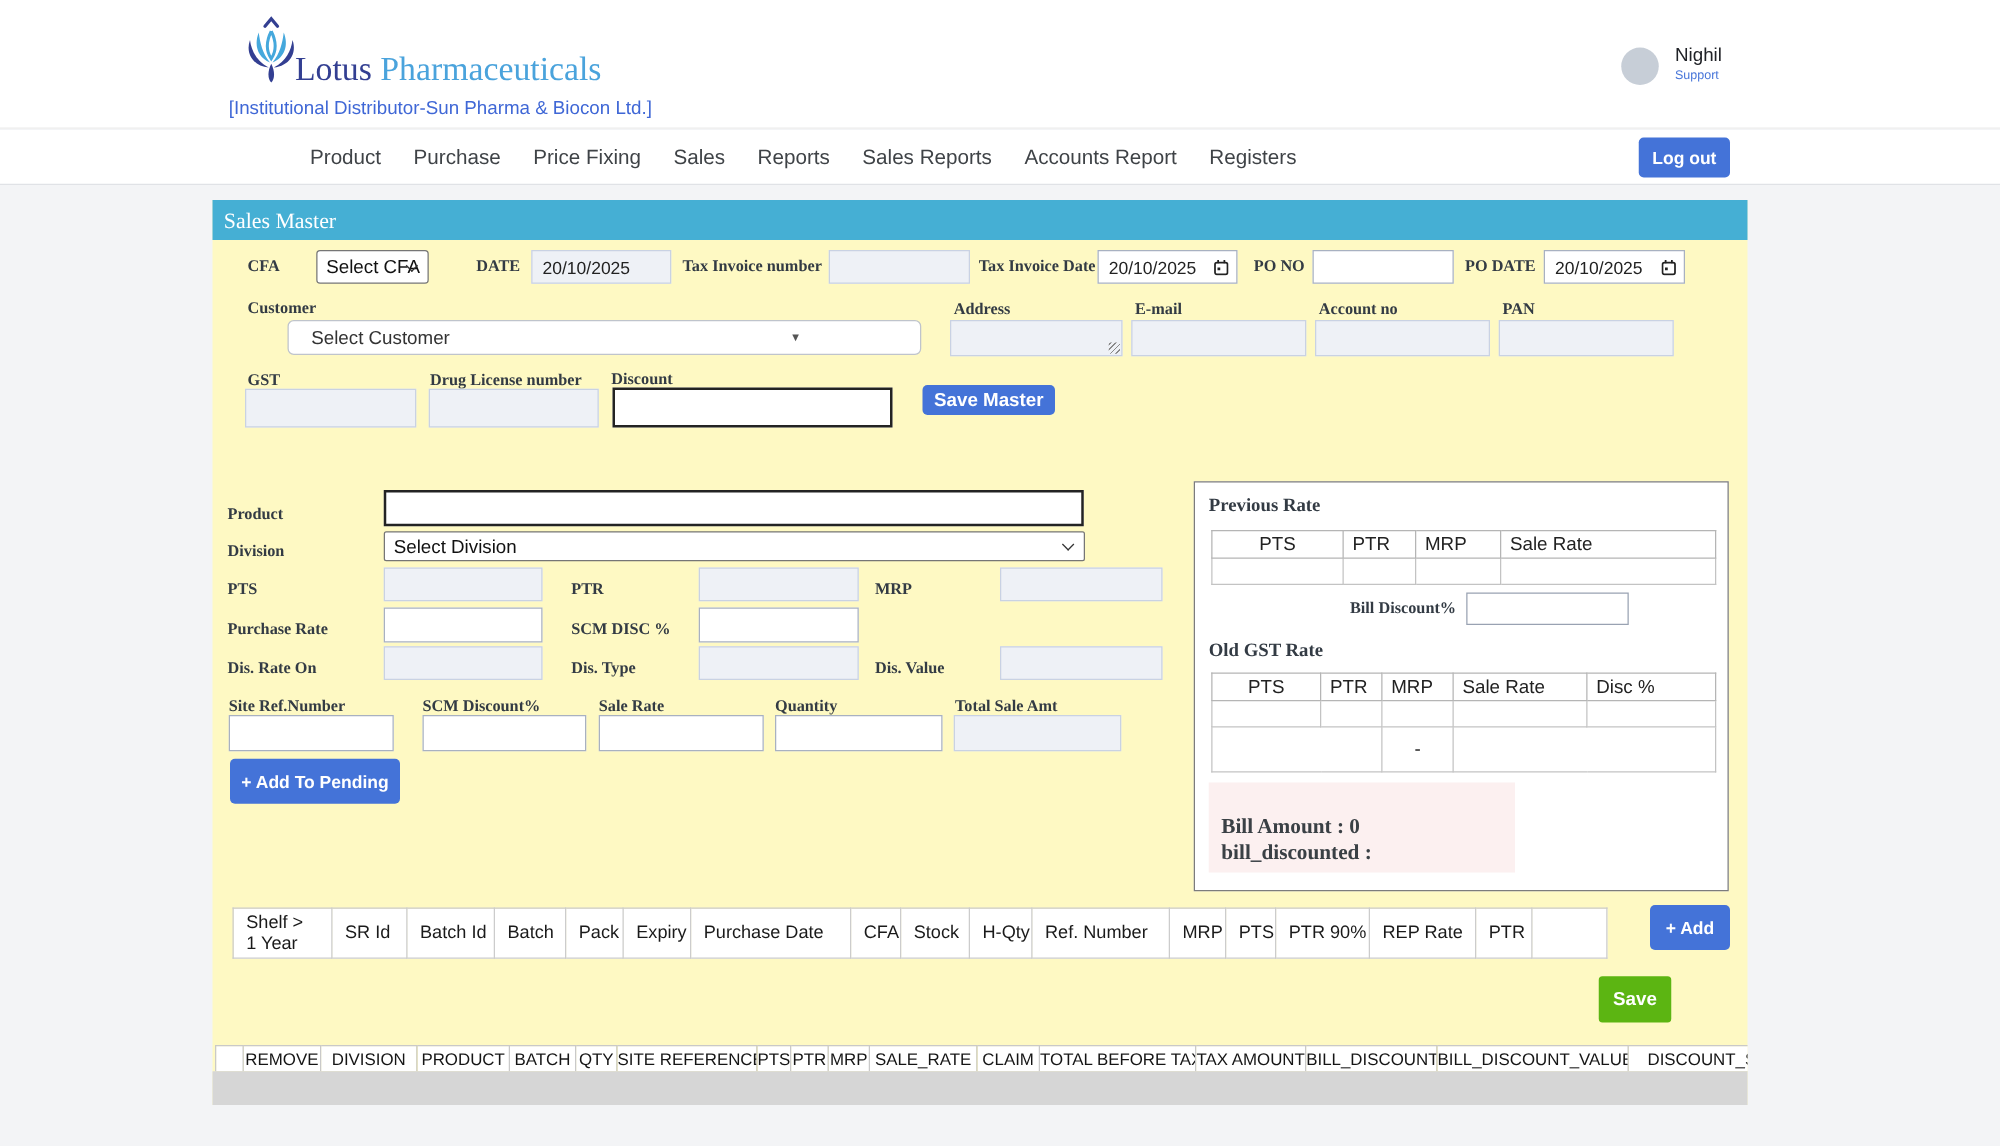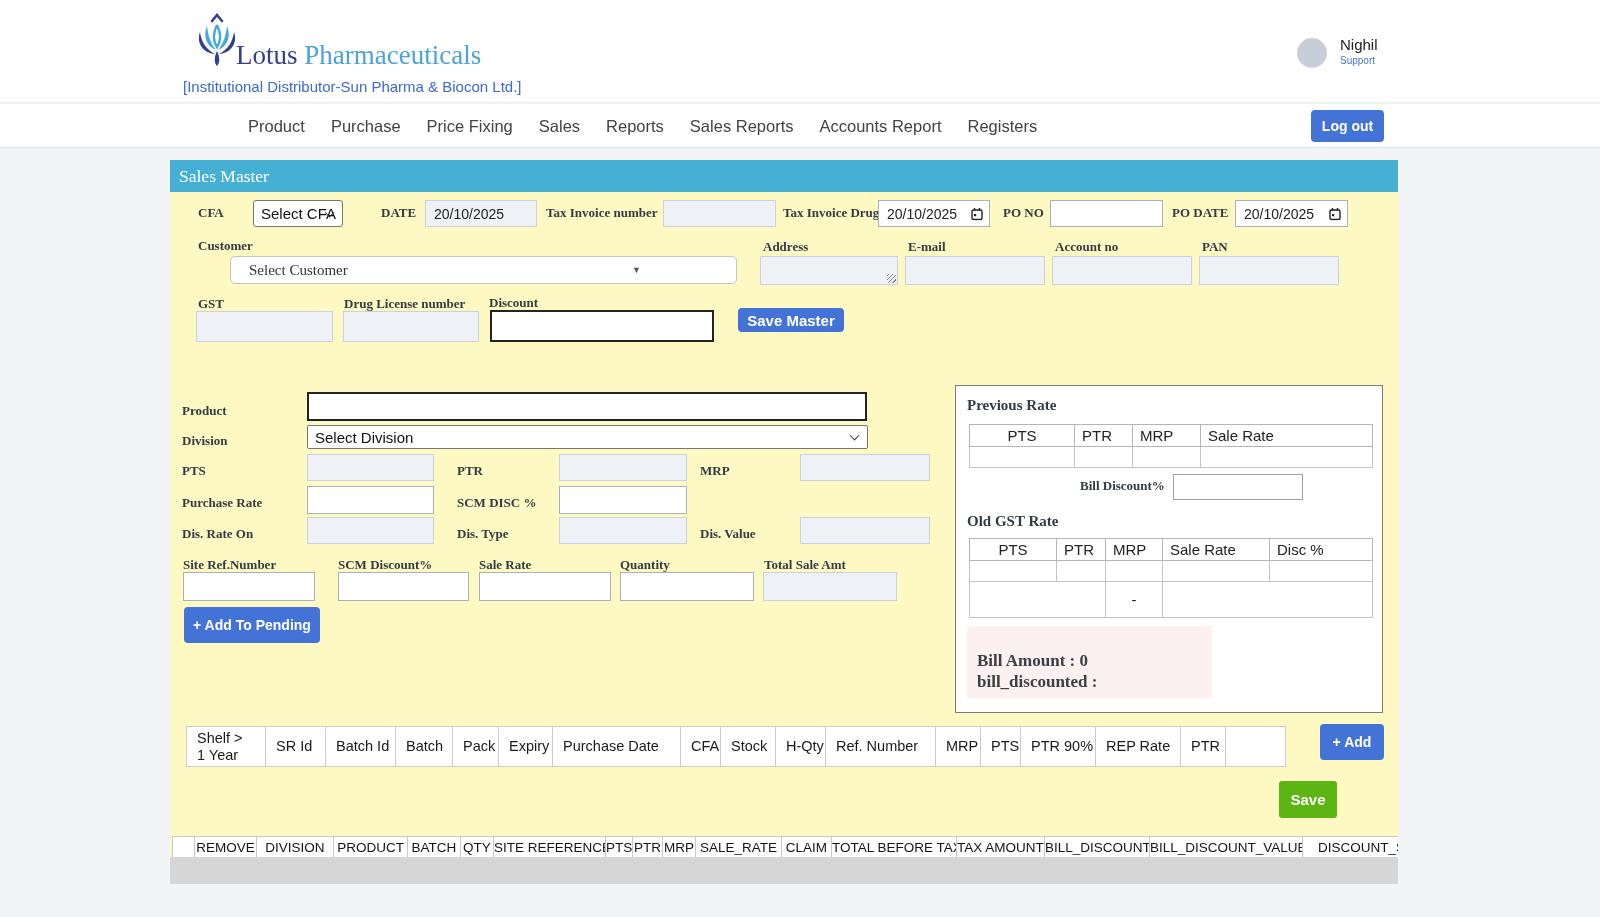--- a/index.html
+++ b/index.html
@@ -159,21 +159,21 @@
     <span class="sel-caret"></span>
   </div>
   <div class="lbl" style="left:211px; top:45px;">DATE</div>
   <div class="inp gray" style="left:255px; top:40px; width:112px; height:27px;">
     <span>20/10/2025</span>
   </div>
   <div class="lbl" style="left:376px; top:45px;">Tax Invoice number</div>
   <div class="inp gray" style="left:493px; top:40px; width:113px; height:27px;">
     <span></span>
   </div>
-  <div class="lbl" style="left:613px; top:45px;">Tax Invoice Drug</div>
+  <div class="lbl" style="left:613px; top:45px;">Tax Invoice Date</div>
   <div class="inp" style="left:708px; top:40px; width:112px; height:27px;">
     <span>20/10/2025</span>
     <span class="cal-icon">
       <svg width="12" height="13" viewBox="0 0 12 13">
           <rect x="1" y="2.5" width="10" height="9.5" rx="1.5" fill="none" stroke="#222" stroke-width="1.4"></rect>
           <line x1="3.5" y1="0.5" x2="3.5" y2="3" stroke="#222" stroke-width="1.4"></line>
           <line x1="8.5" y1="0.5" x2="8.5" y2="3" stroke="#222" stroke-width="1.4"></line>
           <rect x="3" y="6.5" width="2.2" height="2.2" fill="#222"></rect>
         </svg>
     </span>
@@ -189,21 +189,21 @@
       <svg width="12" height="13" viewBox="0 0 12 13">
           <rect x="1" y="2.5" width="10" height="9.5" rx="1.5" fill="none" stroke="#222" stroke-width="1.4"></rect>
           <line x1="3.5" y1="0.5" x2="3.5" y2="3" stroke="#222" stroke-width="1.4"></line>
           <line x1="8.5" y1="0.5" x2="8.5" y2="3" stroke="#222" stroke-width="1.4"></line>
           <rect x="3" y="6.5" width="2.2" height="2.2" fill="#222"></rect>
         </svg>
     </span>
   </div>
 
   <div class="lbl" style="left:28px; top:78px;">Customer</div>
-  <div class="cust-select" style="left:60px; top:96px; width:507px; height:28px;font-family:Liberation Serif, serif;">
+  <div class="cust-select" style="left:60px; top:96px; width:507px; height:28px;">
     <span>Select Customer</span>
     <span class="cust-arrow">▼</span>
   </div>
   <div class="lbl" style="left:593px; top:79px;">Address</div>
   <div class="inp gray" style="left:590px; top:96px; width:138px; height:29px;">
     <span></span>
     <span class="resize-handle"></span>
   </div>
   <div class="lbl" style="left:738px; top:79px;">E-mail</div>
   <div class="inp gray" style="left:735px; top:96px; width:140px; height:29px;">

